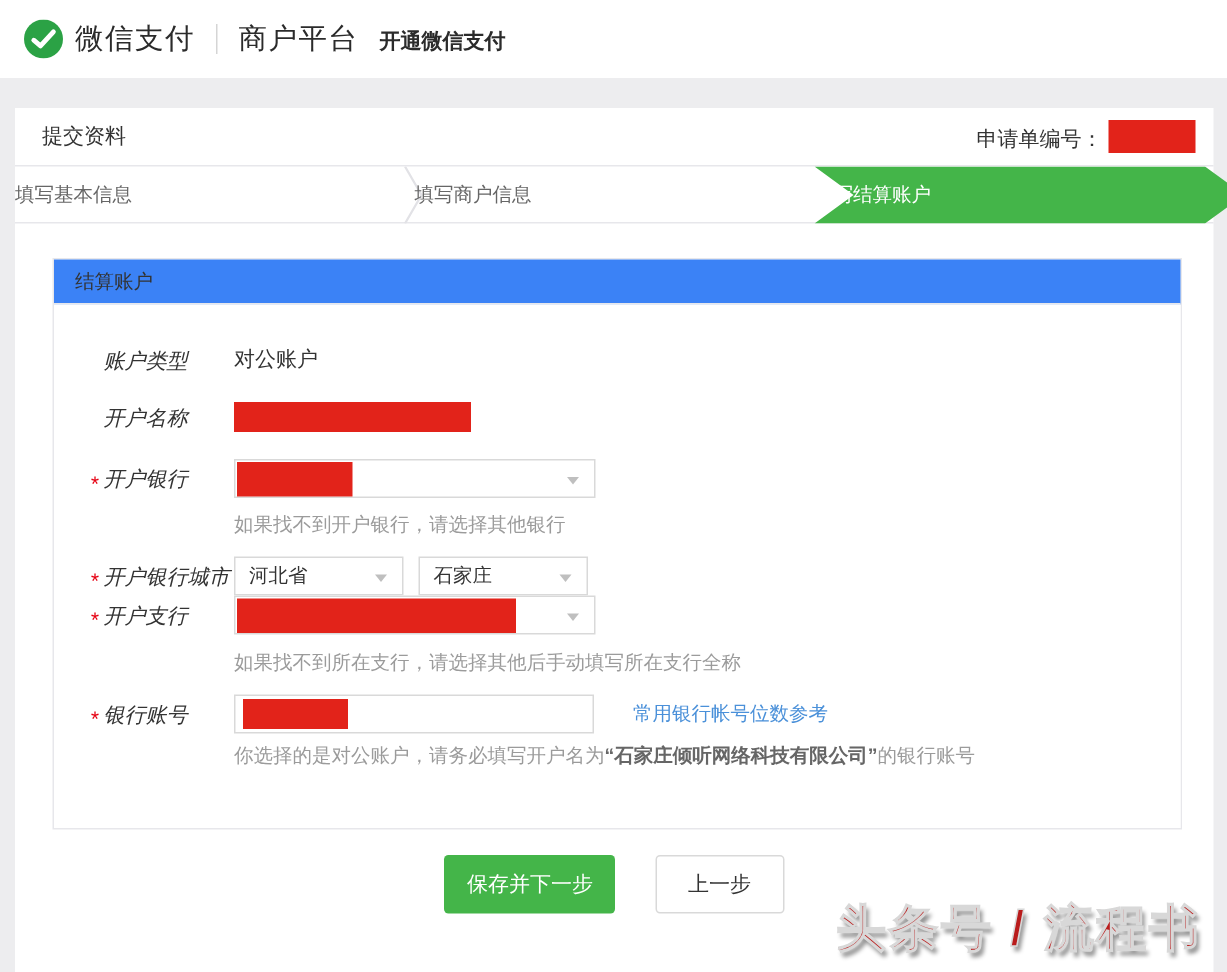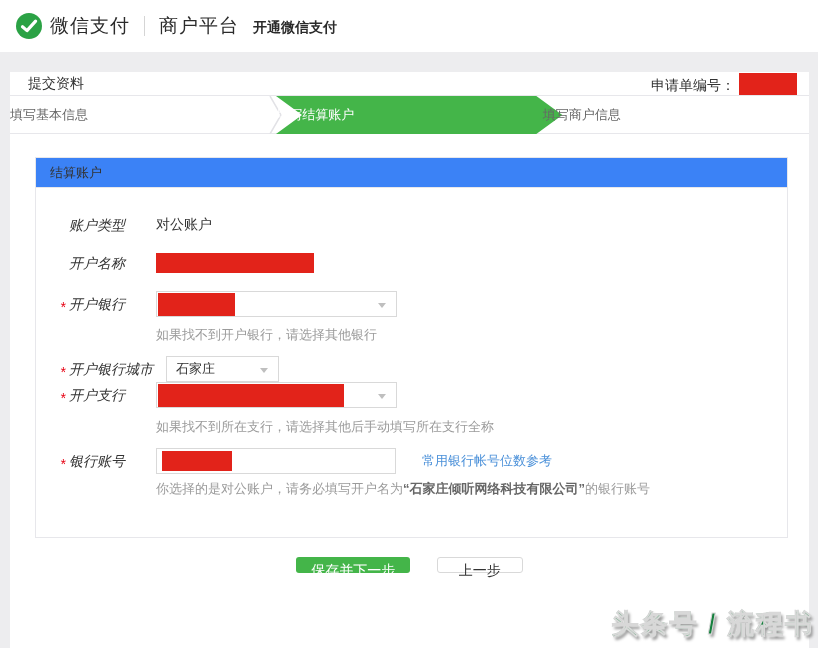--- a/index.html
+++ b/index.html
@@ -20,21 +20,21 @@
   .hdr-sep { width:1px; height:20px; background:#d5d5d5; margin:0 14px; }
   .portal { font-size:19px; color:#2b2b2b; letter-spacing:1px; }
   .page-title { font-size:14px; font-weight:bold; color:#2b2b2b; margin-left:14px; margin-top:3px; }
 
   
   .panel {
     position:absolute; left:10px; right:9px; top:72px; bottom:0;
     background:#fff;
   }
   .panel-header {
-    height:24px; border-bottom:1px solid #E7E7EB;
+    height:39px; border-bottom:1px solid #E7E7EB;
     display:flex; align-items:center; padding:0 12px 0 18px;
     font-size:14px;
   }
   .panel-title { color:#333; }
   .app-no { margin-left:auto; display:flex; align-items:flex-end; color:#333; }
   .redact { background:#E2231A; display:inline-block; }
   .app-no .redact { width:58px; height:22px; margin-left:4px; }
 
   
   .steps { height:38px; display:flex; border-bottom:1px solid #E7E7EB; }
@@ -106,32 +106,32 @@
   .hint b { color:#666; }
 
   .acct-link {
     font-size:13px; color:#4A90D9; text-decoration:none; margin-left:26px;
     cursor:pointer;
   }
 
   
   .actions { margin-top:17px; text-align:center; }
   .btn {
-    display:inline-block; height:16px; line-height:27px; font-size:14px;
+    display:inline-block; height:39px; line-height:27px; font-size:14px;
     border-radius:3px; cursor:pointer; vertical-align:middle;
     font-family:Liberation Sans, sans-serif;
   }
   .btn-primary { background:#44B549; color:#fff; border:none; padding:0 15px; }
   .btn-plain   { background:#fff; color:#333; border:1px solid #D9D9D9; padding:0 21px; margin-left:22px; line-height:25px; }
 
   
   .watermark {
-    position:absolute; right:4px; bottom:6px;
-    font-size:27px; font-weight:bold; letter-spacing:2px;
-    color:#15803d; -webkit-text-stroke:1px #d8d8d8;
+    position:absolute; right:17px; bottom:6px;
+    font-size:33px; font-weight:bold; letter-spacing:2px;
+    color:#b91c1c; -webkit-text-stroke:1px #d8d8d8;
     text-shadow:2px 3px 3px #8f8f8f;
     user-select:none;
   }
 </style>
 </head>
 <body>
 
 <div class="page-header">
   <svg class="logo-icon" viewBox="0 0 26 26">
     <circle cx="13" cy="13" r="13" fill="#2BA245"></circle>
@@ -153,29 +153,29 @@
     </span>
   </div>
 
   <div class="steps">
     <div class="step">
       <span class="lbl">填写基本信息</span>
       <svg class="sep-chevron" width="14" height="38">
         <polyline points="1,0 12,19 1,38" stroke="#E2E2E6" stroke-width="1.5" fill="none"></polyline>
       </svg>
     </div>
+    <div class="step">
+      <span class="lbl">填写商户信息</span>
+    </div>
     <div class="step active">
       <svg class="step-arrow" viewBox="0 0 220 38" preserveAspectRatio="none">
         <polygon points="0,0 200,0 220,19 200,38 0,38 20,19" fill="#44B549"></polygon>
       </svg>
       <span class="lbl">填写结算账户</span>
     </div>
-    <div class="step">
-      <span class="lbl">填写商户信息</span>
-    </div>
   </div>
 
   <div class="section">
     <div class="section-header">结算账户</div>
     <div class="section-body">
 
       <div class="f-row row-type">
         <span class="f-label">账户类型</span>
         <span class="f-value">对公账户</span>
       </div>
@@ -195,20 +195,24 @@
           <span class="caret"></span>
         </div>
       </div>
       <div class="hint h1">如果找不到开户银行，请选择其他银行</div>
 
       <div class="f-row">
         <span class="f-label">
           <span class="req">*</span>
           <span>开户银行城市</span>
         </span>
+        <div class="select small">
+          <span>河北省</span>
+          <span class="caret"></span>
+        </div>
         <span class="gap"></span>
         <div class="select small">
           <span>石家庄</span>
           <span class="caret"></span>
         </div>
       </div>
 
       <div class="f-row">
         <span class="f-label">
           <span class="req">*</span>

